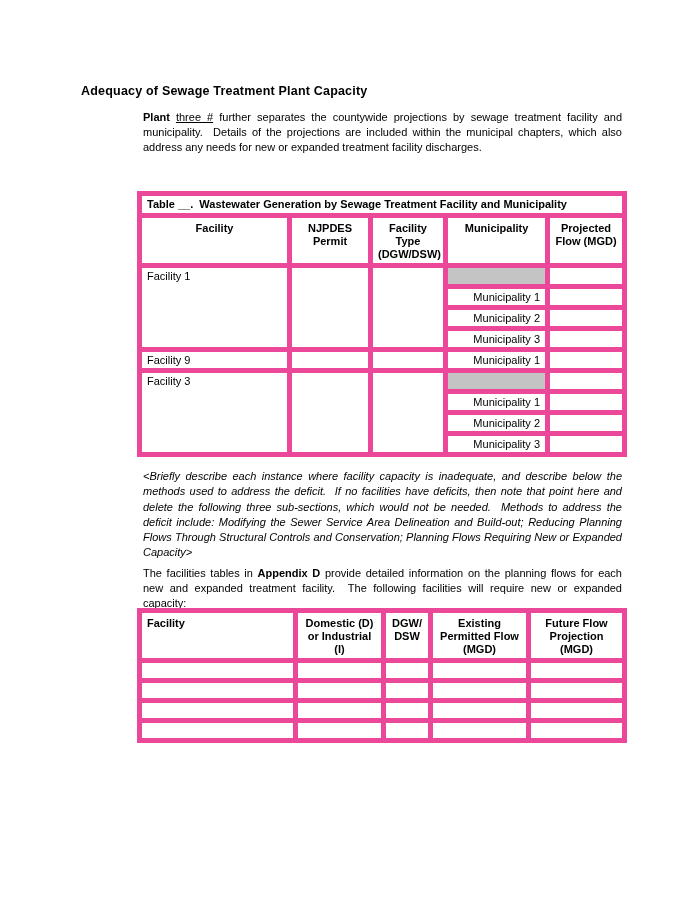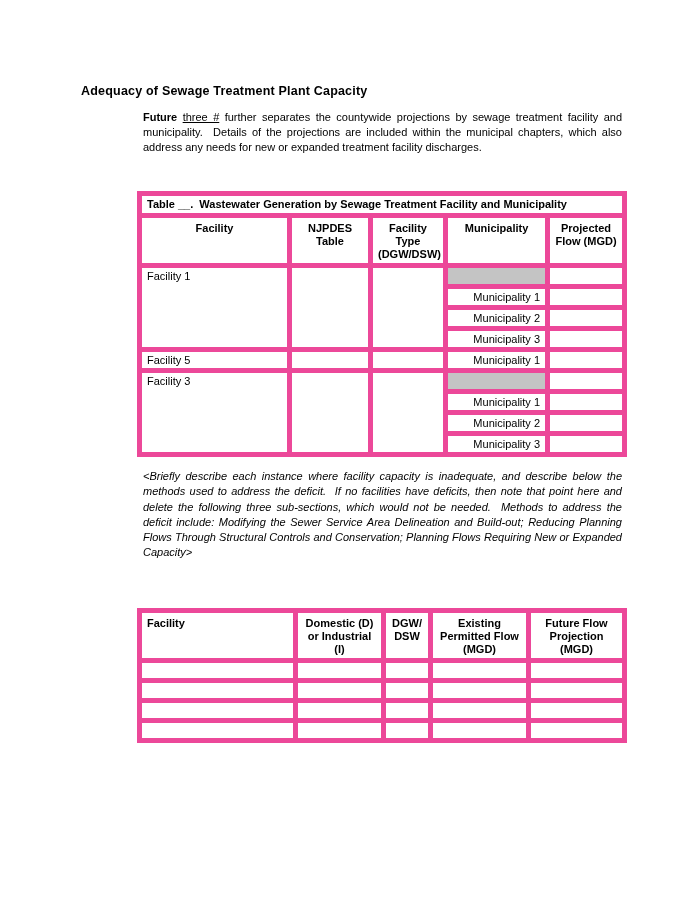--- a/index.html
+++ b/index.html
@@ -69,38 +69,38 @@
   tr.datarow { height: 21px; }
   tr.datarow2 { height: 20px; }
 </style>
 </head>
 <body>
 
 <div class="page">
 
   <div class="heading">Adequacy of Sewage Treatment Plant Capacity</div>
 
-  <p class="para" style="top:110px"><span class="b">Future </span><span class="u">three #</span><span> further separates the countywide projections by sewage treatment facility and municipality.  Details of the projections are included within the municipal chapters, which also address any needs for new or expanded treatment facility discharges.</span></p>
+  <p class="para" style="top:110px"><span class="b">Plant </span><span class="u">three #</span><span> further separates the countywide projections by sewage treatment facility and municipality.  Details of the projections are included within the municipal chapters, which also address any needs for new or expanded treatment facility discharges.</span></p>
 
   <table class="doc" style="top:191px">
     <colgroup>
       <col style="width:150px">
         <col style="width:81px">
         <col style="width:75px">
         <col style="width:102px">
         <col style="width:77px">
     </colgroup>
     <tbody>
       <tr>
         <td colspan="5" class="title-cell">Table __.  Wastewater Generation by Sewage Treatment Facility and Municipality</td>
       </tr>
       <tr class="hdr" style="height:46px">
         <td>Facility</td>
         <td>NJPDES
-Table</td>
+Permit</td>
         <td>Facility
 Type
 (DGW/DSW)</td>
         <td>Municipality</td>
         <td>Projected
 Flow (MGD)</td>
       </tr>
 
       <tr class="datarow">
         <td rowspan="4" class="fac">Facility 1</td>
@@ -116,21 +116,21 @@
       <tr class="datarow">
         <td class="muni">Municipality 2</td>
         <td></td>
       </tr>
       <tr class="datarow">
         <td class="muni">Municipality 3</td>
         <td></td>
       </tr>
 
       <tr class="datarow">
-        <td class="fac">Facility 5</td>
+        <td class="fac">Facility 9</td>
         <td></td>
         <td></td>
         <td class="muni">Municipality 1</td>
         <td></td>
       </tr>
 
       <tr class="datarow">
         <td rowspan="4" class="fac">Facility 3</td>
         <td rowspan="4"></td>
         <td rowspan="4"></td>
@@ -147,20 +147,21 @@
       </tr>
       <tr class="datarow">
         <td class="muni">Municipality 3</td>
         <td></td>
       </tr>
     </tbody>
   </table>
 
   <p class="para italic" style="top:469px">&lt;Briefly describe each instance where facility capacity is inadequate, and describe below the methods used to address the deficit.  If no facilities have deficits, then note that point here and delete the following three sub-sections, which would not be needed.  Methods to address the deficit include: Modifying the Sewer Service Area Delineation and Build-out; Reducing Planning Flows Through Structural Controls and Conservation; Planning Flows Requiring New or Expanded Capacity&gt;</p>
 
+  <p class="para" style="top:566px"><span>The facilities tables in </span><span class="b">Appendix D</span><span> provide detailed information on the planning flows for each new and expanded treatment facility.  The following facilities will require new or expanded capacity:</span></p>
 
   <table class="doc" style="top:608px">
     <colgroup>
       <col style="width:156px">
         <col style="width:88px">
         <col style="width:47px">
         <col style="width:98px">
         <col style="width:96px">
     </colgroup>
     <tbody>

